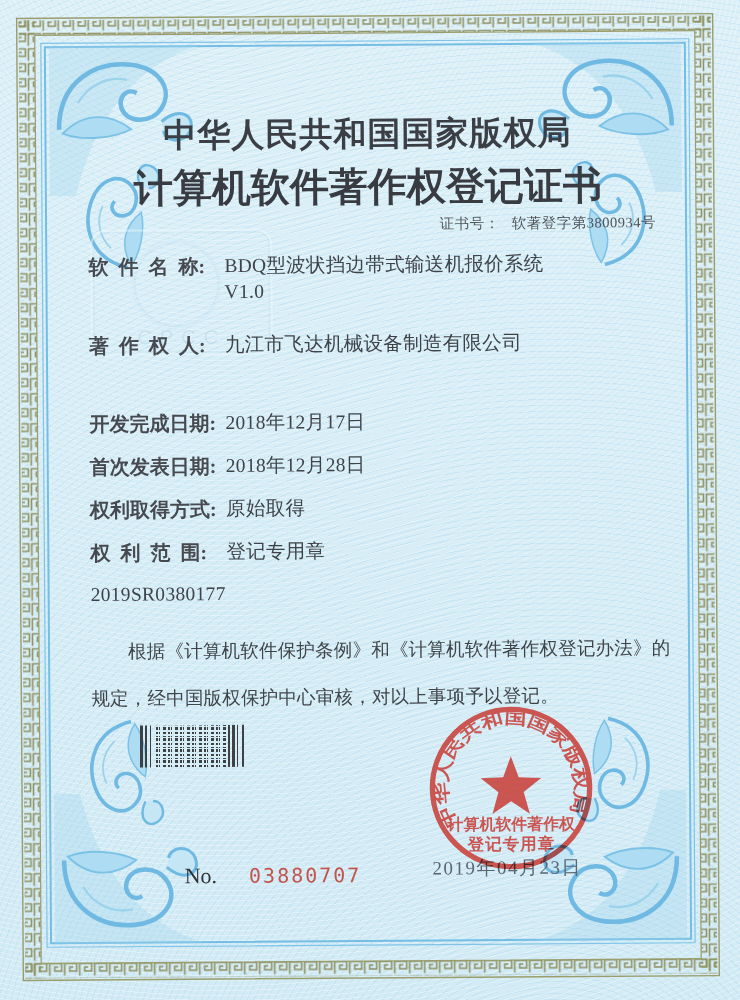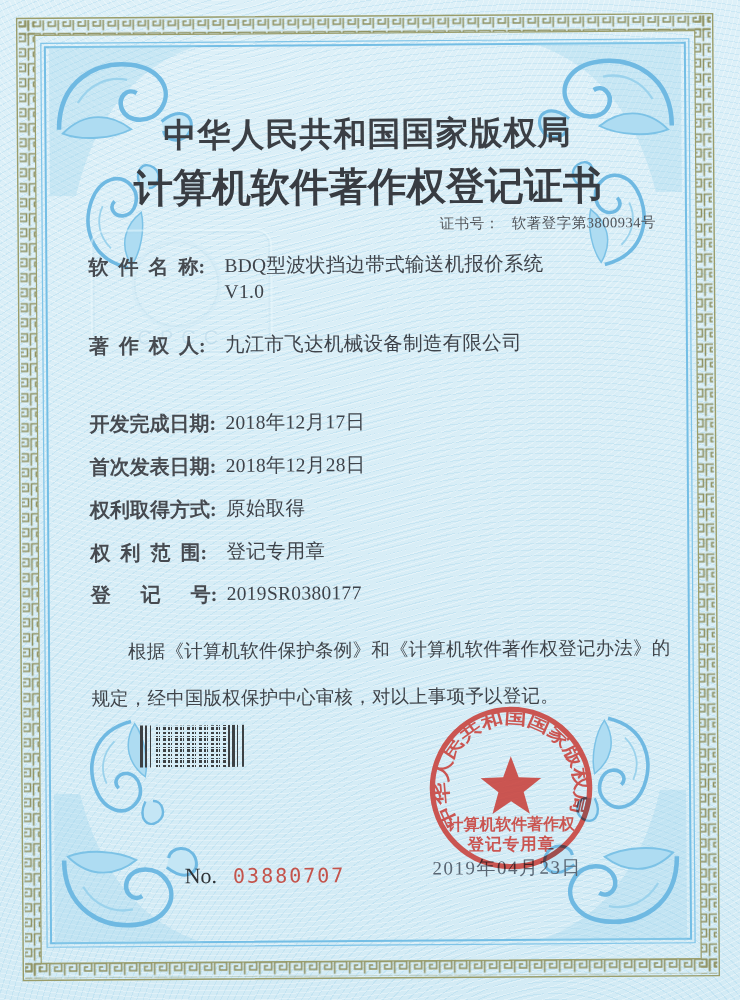--- a/index.html
+++ b/index.html
@@ -73,21 +73,21 @@
   .seal-svg{position:absolute;left:424px;top:704px;z-index:5;mix-blend-mode:multiply;opacity:.88;}
   .seal-text{fill:#c9403a;font-family:"Liberation Serif","DejaVu Serif",serif;font-weight:bold;}
   .seal-date{
     position:absolute;left:430px;top:856px;z-index:4;
     font-size:19px;color:#5a6673;letter-spacing:1.5px;
   }
 
   .serial-row{position:absolute;left:148px;top:862px;z-index:4;display:flex;align-items:baseline;}
   .serial-label{font-size:22px;color:#2f3337;margin-left:34px;}
   .serial-number{
-    margin-left:16px;font-family:"DejaVu Sans Mono","Liberation Mono",monospace;
+    margin-left:32px;font-family:"DejaVu Sans Mono","Liberation Mono",monospace;
     font-size:20px;color:#c4544c;letter-spacing:2px;
   }
 </style>
 </head>
 <body>
 
 <div class="page">
   <div class="certificate">
 
     <svg class="frame-svg" width="740" height="1000" viewBox="0 0 740 1000">
@@ -162,21 +162,20 @@
       </div>
       <div class="field f5">
         <span class="f-label">权利取得方式:</span>
         <span class="f-value">原始取得</span>
       </div>
       <div class="field f6">
         <span class="f-label">权  利  范  围:</span>
         <span class="f-value">登记专用章</span>
       </div>
       <div class="field f7">
-        <span class="f-label">登      记      号:</span>
         <span class="f-value">2019SR0380177</span>
       </div>
 
       <div class="statement">根据《计算机软件保护条例》和《计算机软件著作权登记办法》的规定，经中国版权保护中心审核，对以上事项予以登记。</div>
 
       <div class="barcode">
         <div class="bc-guard-l"></div>
         <div class="bc-data"></div>
         <div class="bc-guard-r"></div>
       </div>

